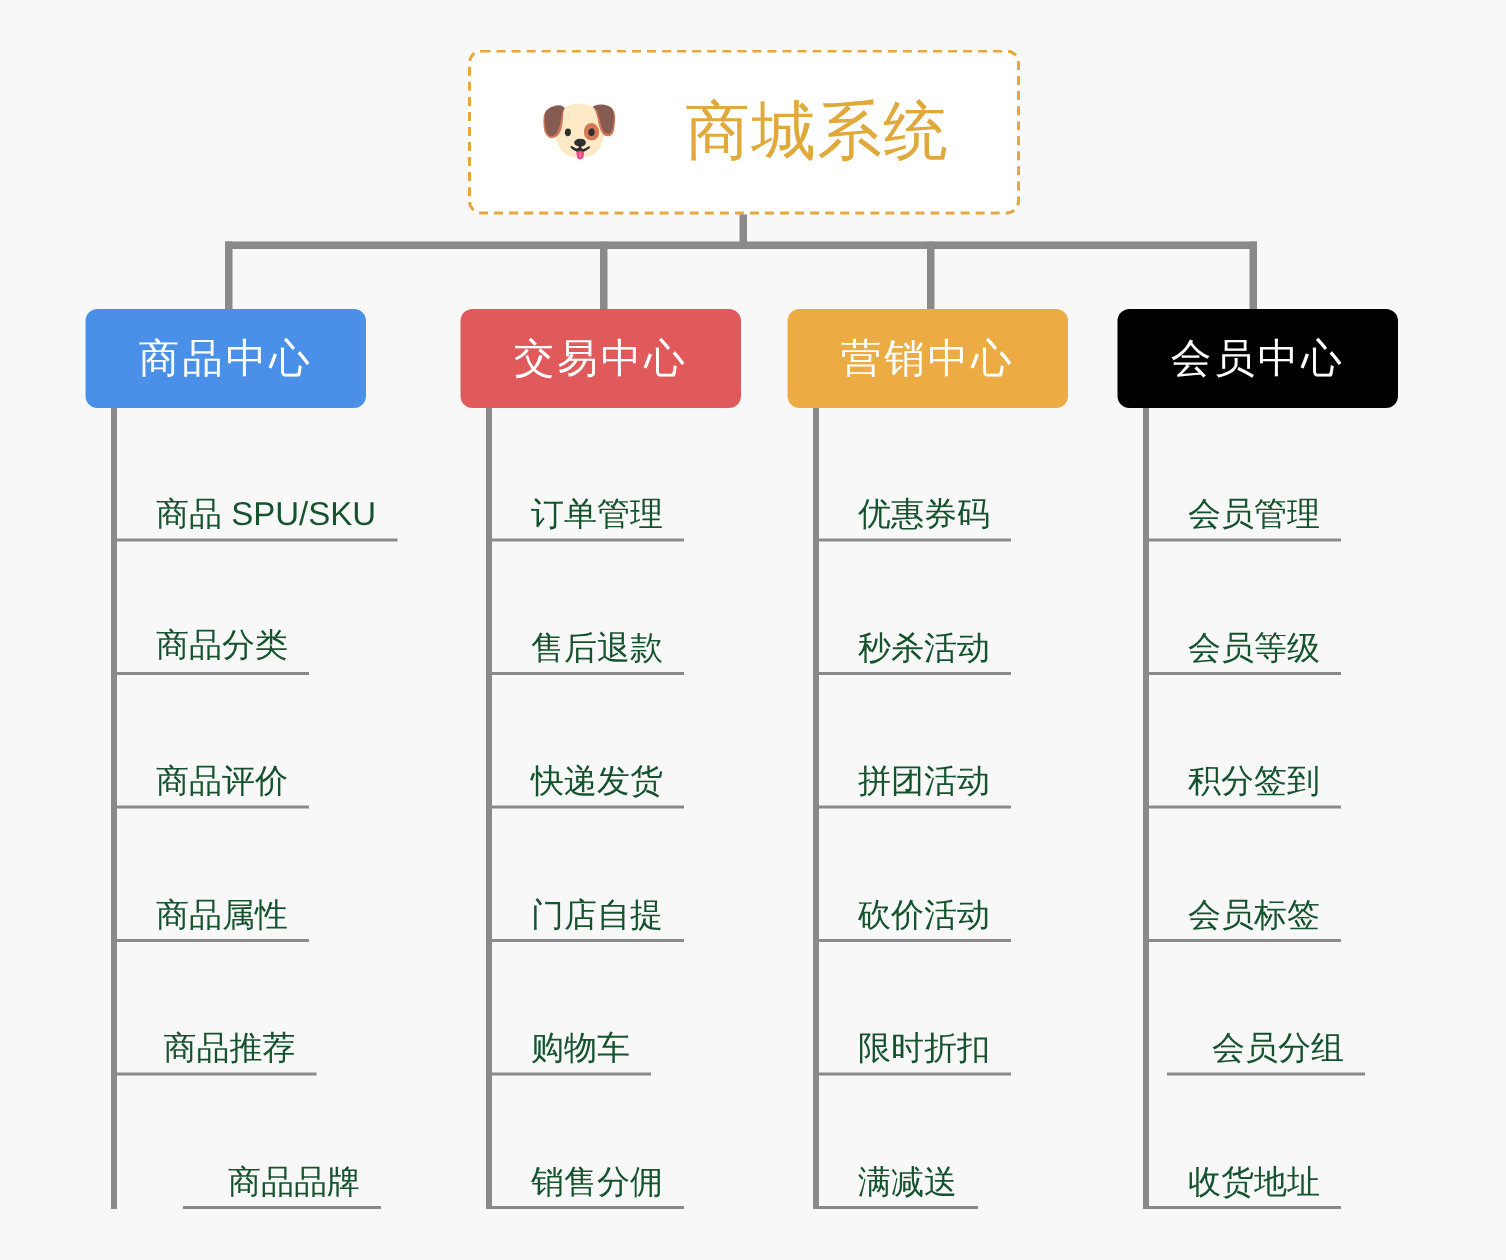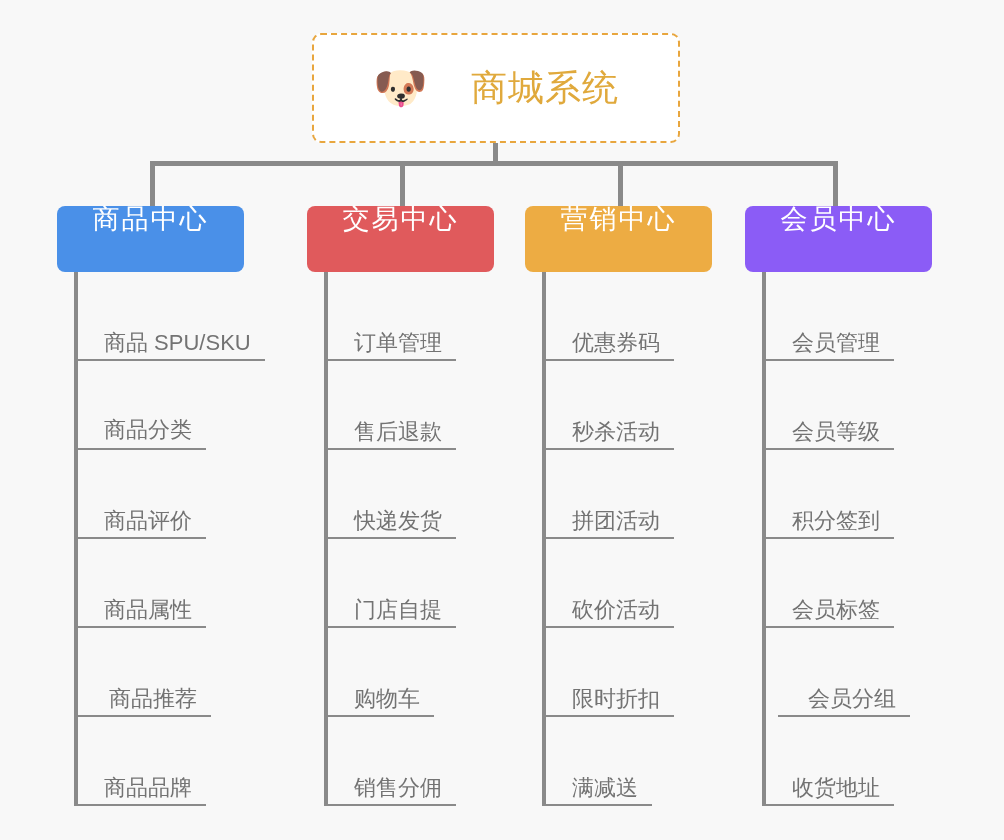--- a/index.html
+++ b/index.html
@@ -35,21 +35,21 @@
     justify-content: center;
     gap: 14px;
   }
   .root-emoji {
     font-family: "DejaVu Sans", sans-serif;
     font-size: 44px;
     line-height: 1;
     display: block;
   }
   .root-title {
-    font-size: 36px;
+    font-size: 43px;
     color: #e0a93c;
     letter-spacing: 1px;
     line-height: 1;
     white-space: nowrap;
     margin-left: 29px;
   }
 
   
   .trunk-vert {
     position: absolute;
@@ -78,20 +78,21 @@
   
   .column {
     position: absolute;
     top: 206px;
   }
   .cat-box {
     width: 187px;
     height: 66px;
     border-radius: 8px;
     display: flex;
+    align-items: center;
     justify-content: center;
     box-sizing: border-box;
   }
   .cat-label {
     font-size: 27px;
     color: #ffffff;
     letter-spacing: 2px;
     line-height: 1;
     white-space: nowrap;
   }
@@ -118,21 +119,21 @@
   .leaf-inner {
     position: absolute;
     left: 0;
     bottom: 0;
     border-bottom: 2px solid #8a8a8a;
     padding: 0 14px 4px 30px;
     box-sizing: content-box;
   }
   .leaf-label {
     font-size: 22px;
-    color: #737373;
+    color: #14532d;
     line-height: 1.15;
     white-space: nowrap;
     display: block;
   }
 </style>
 </head>
 <body style="background: rgb(248, 248, 248);">
 
 <div id="canvas">
 
@@ -173,21 +174,21 @@
           <div class="leaf-inner" style="border-bottom-color: rgb(138, 138, 138);">
             <span class="leaf-label">商品属性</span>
           </div>
         </div>
       <div class="leaf">
           <div class="leaf-inner" style="border-bottom-color: rgb(138, 138, 138); padding-left: 35px;">
             <span class="leaf-label">商品推荐</span>
           </div>
         </div>
       <div class="leaf">
-          <div class="leaf-inner" style="border-bottom-color: rgb(138, 138, 138);">
+          <div class="leaf-inner" style="border-bottom-color: rgb(138, 138, 138); margin-left: 48px;">
             <span class="leaf-label">商品品牌</span>
           </div>
         </div>
     </div>
   </div>
 
   <div class="column" style="left:307px">
     <div class="cat-box" style="background: rgb(224, 90, 92);">
       <span class="cat-label">交易中心</span>
     </div>
@@ -259,21 +260,21 @@
         </div>
       <div class="leaf">
           <div class="leaf-inner" style="border-bottom-color: rgb(138, 138, 138);">
             <span class="leaf-label">满减送</span>
           </div>
         </div>
     </div>
   </div>
 
   <div class="column" style="left:745px">
-    <div class="cat-box" style="background: #8b5cf6;">
+    <div class="cat-box" style="background: #000000;">
       <span class="cat-label">会员中心</span>
     </div>
     <div class="spine" style="height: 534px; background: rgb(138, 138, 138);"></div>
     <div class="leaf-list">
       <div class="leaf">
           <div class="leaf-inner" style="border-bottom-color: rgb(138, 138, 138);">
             <span class="leaf-label">会员管理</span>
           </div>
         </div>
       <div class="leaf">

